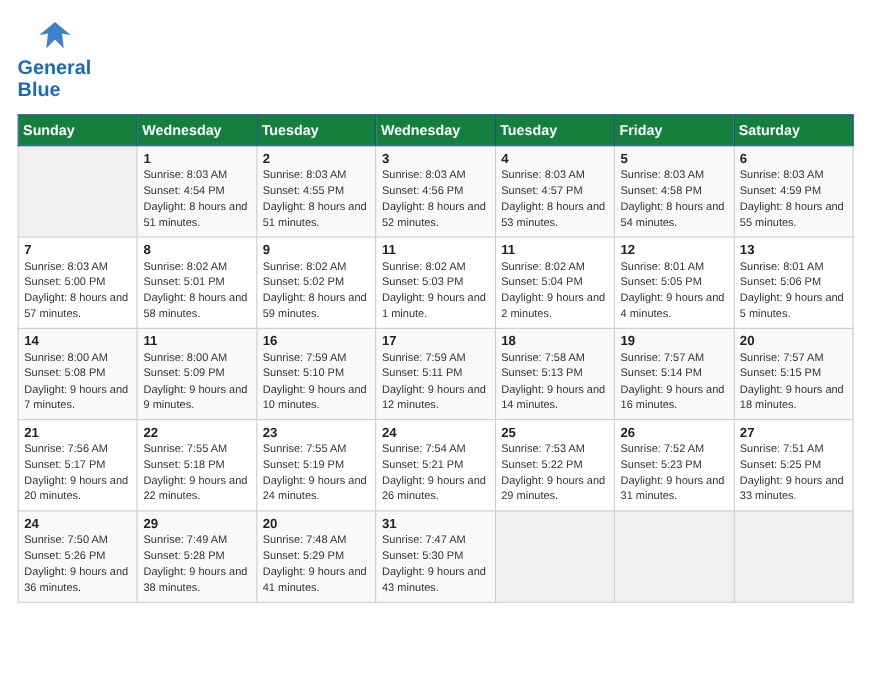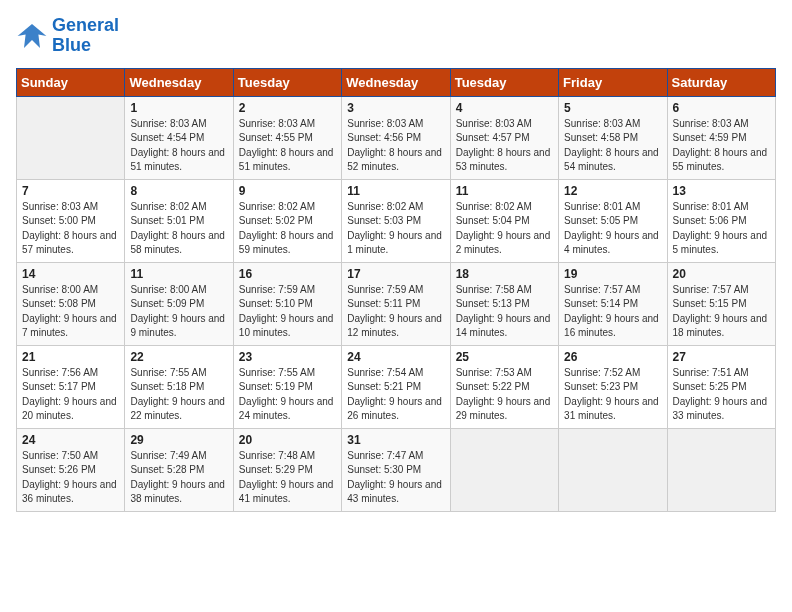--- a/index.html
+++ b/index.html
@@ -13,20 +13,21 @@
     .header {
       display: flex;
       justify-content: space-between;
       align-items: flex-start;
       margin-bottom: 12px;
     }
     .logo {
       display: flex;
       align-items: center;
       gap: 4px;
+      flex-direction: column;
     }
     .logo-text {
       font-size: 18px;
       font-weight: bold;
       color: #333;
       line-height: 1.1;
     }
     .logo-text span {
       color: #1a6bbf;
     }
@@ -46,21 +47,21 @@
       font-size: 16px;
       font-weight: normal;
       color: #555;
     }
     table {
       width: 100%;
       border-collapse: collapse;
       table-layout: fixed;
     }
     thead tr th {
-      background: #c2410c;
+      background: #15803d;
       color: #fff;
       font-size: 13px;
       font-weight: bold;
       padding: 6px 4px;
       text-align: left;
       border: 1px solid #1e4d9a;
     }
     tbody tr {
       vertical-align: top;
     }

